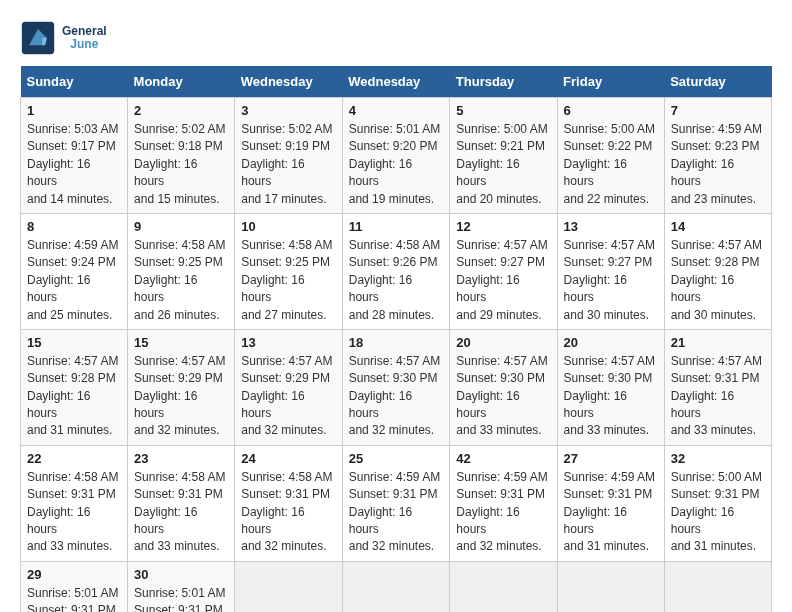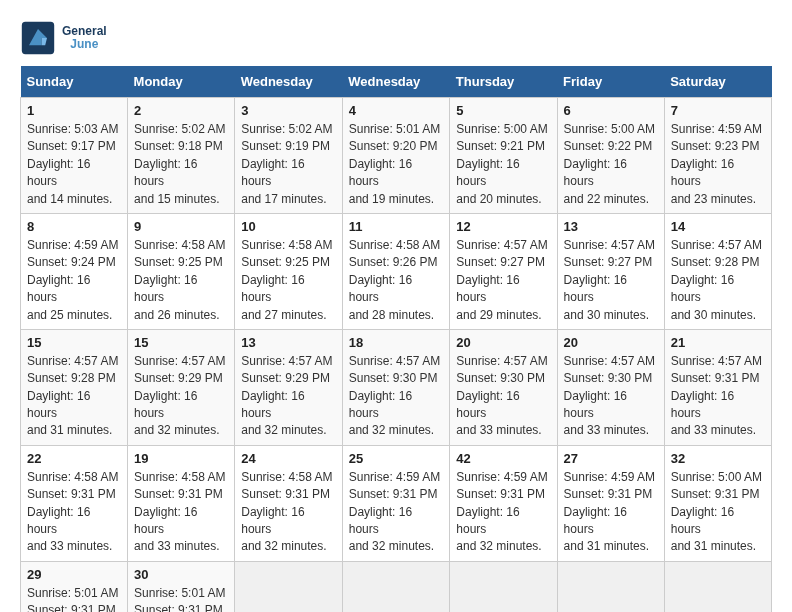--- a/index.html
+++ b/index.html
@@ -272,21 +272,21 @@
       </tr>
       <tr>
         <td>
           <span class="day-num">22</span>
           <div class="day-info" style="white-space: pre-line;">Sunrise: 4:58 AM
 Sunset: 9:31 PM
 Daylight: 16 hours
 and 33 minutes.</div>
         </td>
         <td>
-          <span class="day-num">19</span>
+          <span class="day-num">23</span>
           <div class="day-info" style="white-space: pre-line;">Sunrise: 4:58 AM
 Sunset: 9:31 PM
 Daylight: 16 hours
 and 33 minutes.</div>
         </td>
         <td>
           <span class="day-num">24</span>
           <div class="day-info" style="white-space: pre-line;">Sunrise: 4:58 AM
 Sunset: 9:31 PM
 Daylight: 16 hours

